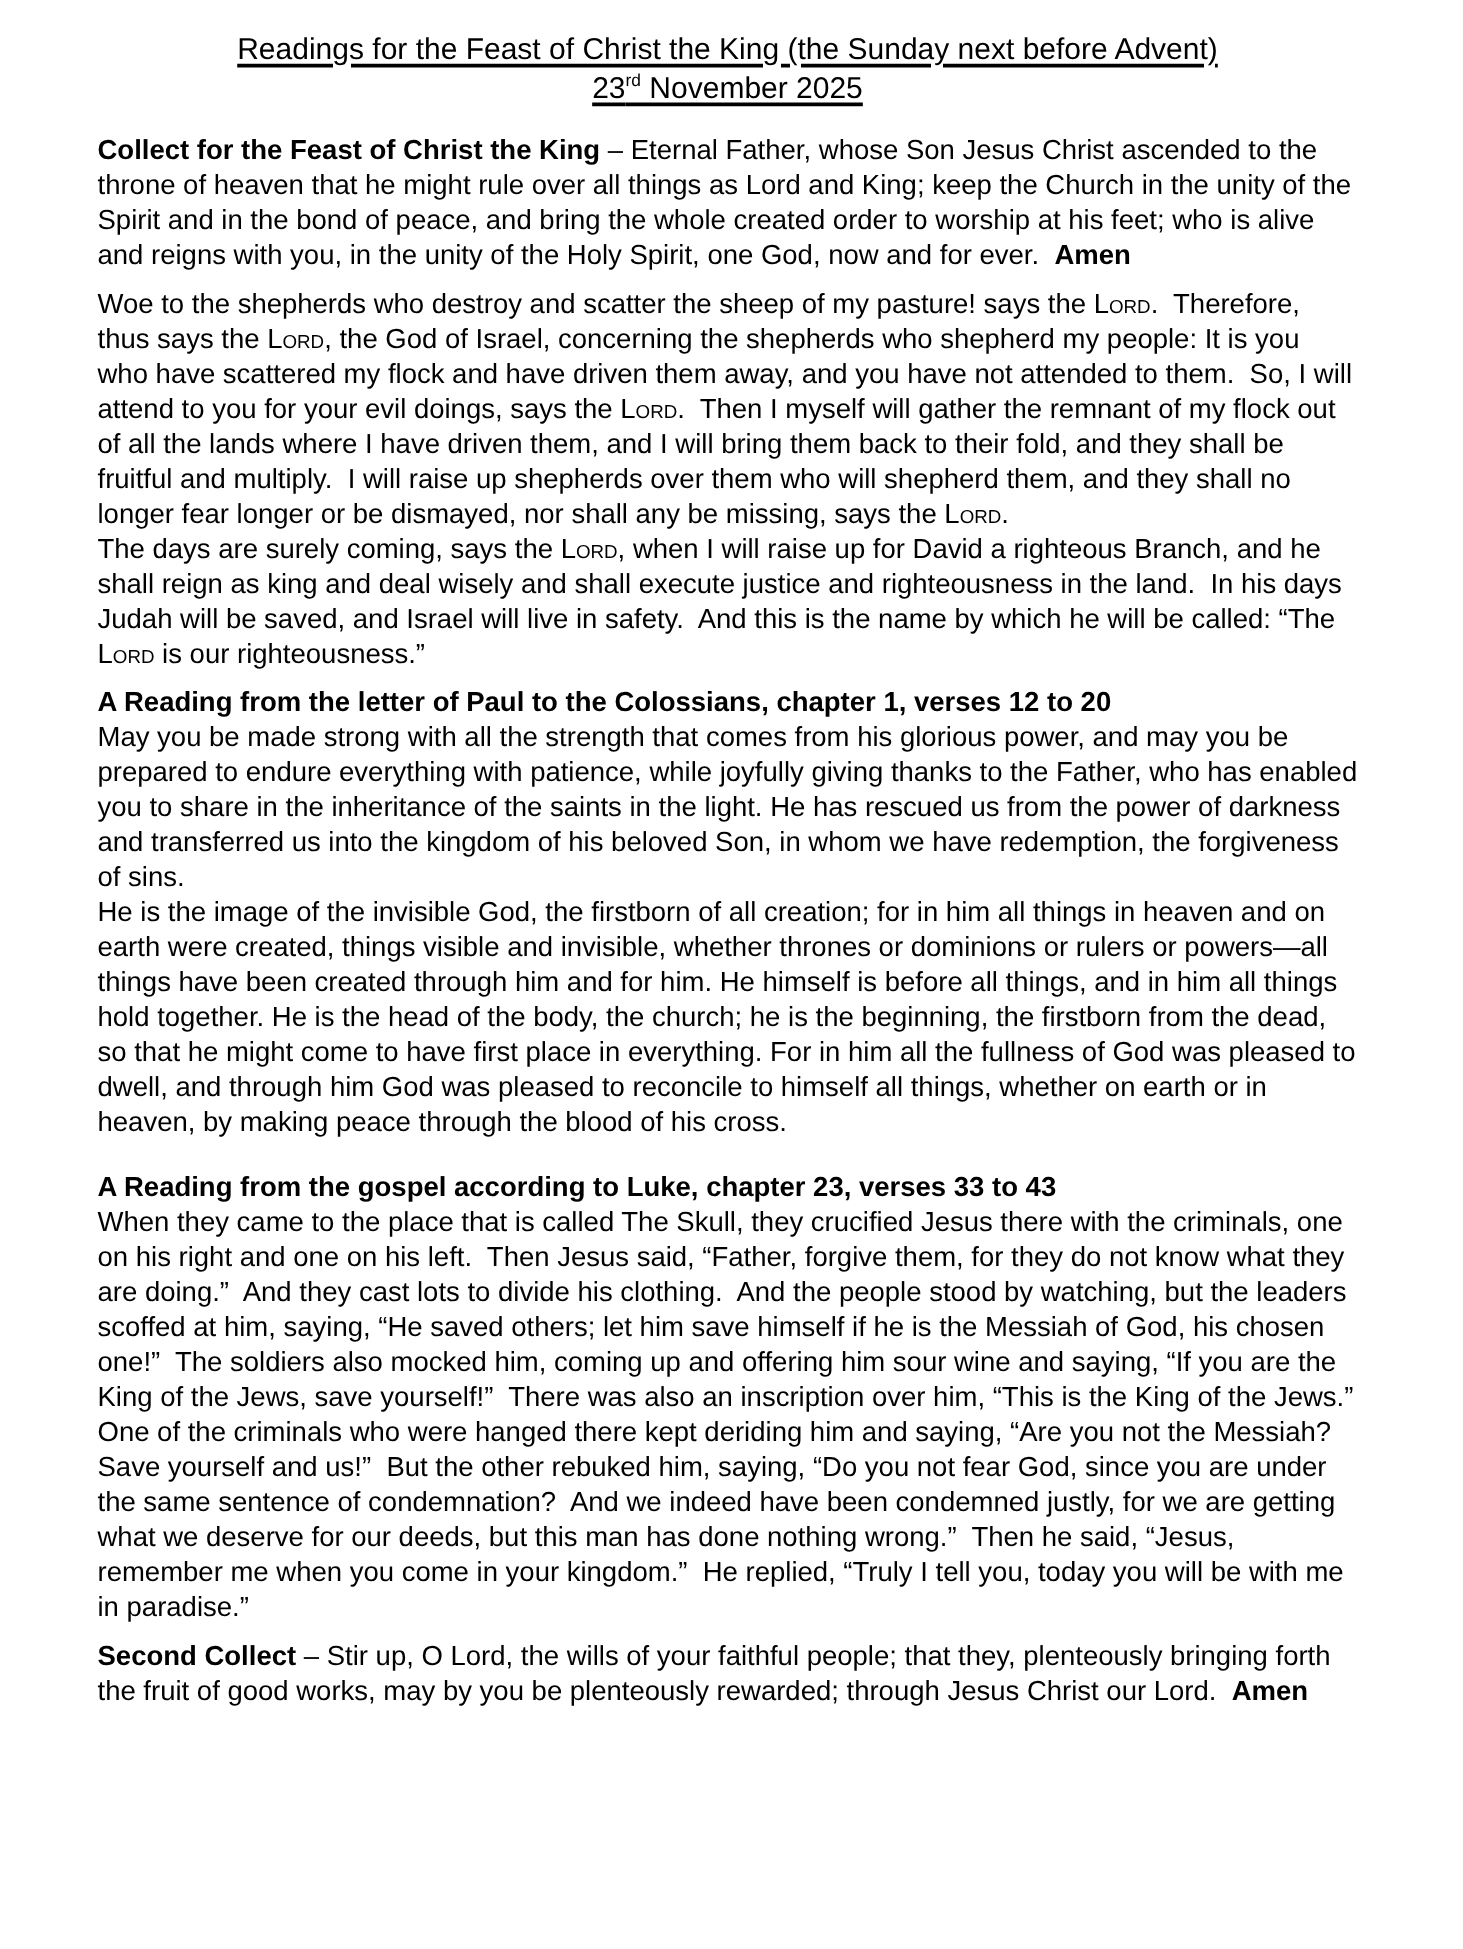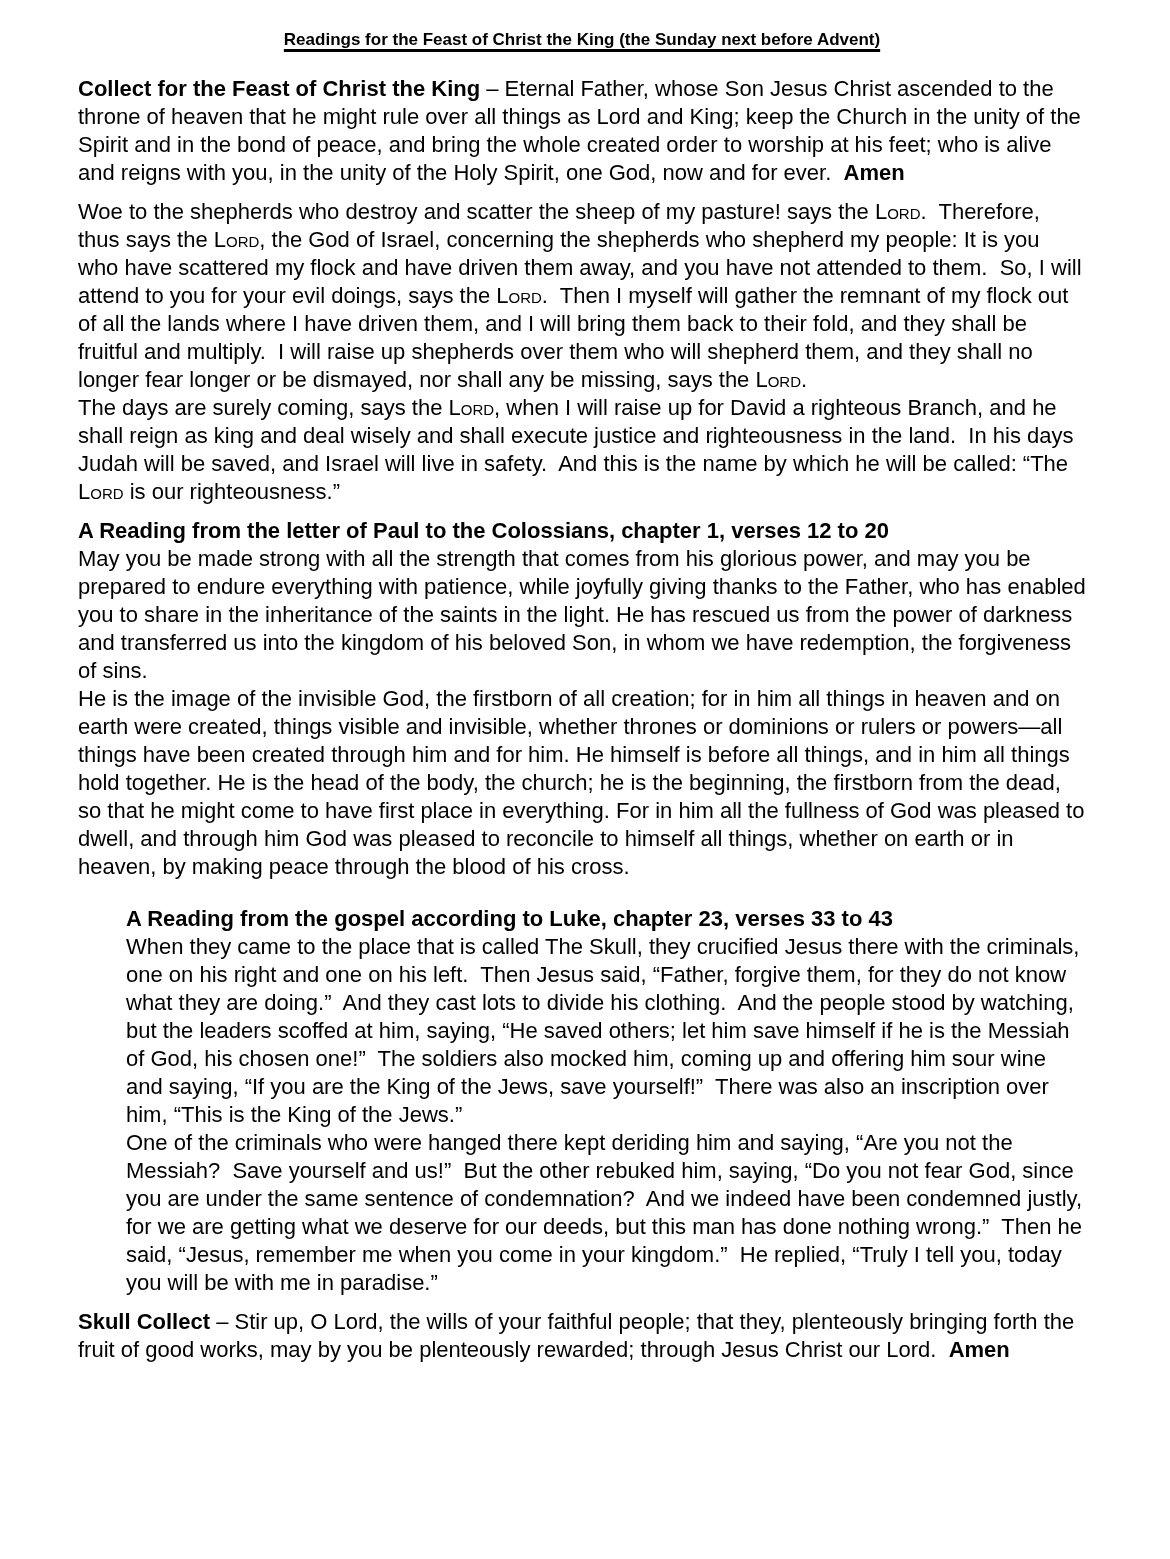--- a/index.html
+++ b/index.html
@@ -11,68 +11,69 @@
     background: #ffffff;
     color: #000000;
     font-family: "Liberation Sans", "DejaVu Sans", sans-serif;
     font-size: 22px;
     line-height: 28px;
     padding: 24px 84px 0 78px;
     overflow: hidden;
   }
   .title-block {
     text-align: center;
-    font-weight: bold;
-    font-size: 17px;
+    font-weight: normal;
+    font-size: 24px;
     line-height: 31px;
     margin: 0 0 20px 0;
   }
   .title-line { display: block; }
   .title-line .u {
     text-decoration: underline;
     text-decoration-thickness: 2.5px;
     text-underline-offset: 4px;
   }
   sup.ord {
     font-size: 0.58em;
     vertical-align: super;
     line-height: 0;
   }
   .section { margin: 0 0 11px 0; }
-  .section.extra-space { margin-top: 24px; margin-left: 48px; }
+  .section.extra-space { margin-top: 24px; }
   .heading { font-weight: bold; }
   p.para {
     margin: 0;
     white-space: pre-wrap;
   }
   .b { font-weight: bold; }
   .sc { font-variant: small-caps; }
 </style>
 </head>
 <body>
 
 <div class="page">
   <div class="title-block">
     <span class="title-line"><span class="u">Readings for the Feast of Christ the King (the Sunday next before Advent)</span></span>
+    <span class="title-line"><span class="u"><span>23</span><sup class="ord">rd</sup><span> November 2025</span></span></span>
   </div>
   <div>
       <div class="section">
         <p class="para"><span class="b">Collect for the Feast of Christ the King</span><span> – Eternal Father, whose Son Jesus Christ ascended to the throne of heaven that he might rule over all things as Lord and King; keep the Church in the unity of the Spirit and in the bond of peace, and bring the whole created order to worship at his feet; who is alive and reigns with you, in the unity of the Holy Spirit, one God, now and for ever.  </span><span class="b">Amen</span></p>
       </div>
       <div class="section">
         <p class="para"><span>Woe to the shepherds who destroy and scatter the sheep of my pasture! says the </span><span class="sc">Lord</span><span>.  Therefore, thus says the </span><span class="sc">Lord</span><span>, the God of Israel, concerning the shepherds who shepherd my people: It is you who have scattered my flock and have driven them away, and you have not attended to them.  So, I will attend to you for your evil doings, says the </span><span class="sc">Lord</span><span>.  Then I myself will gather the remnant of my flock out of all the lands where I have driven them, and I will bring them back to their fold, and they shall be fruitful and multiply.  I will raise up shepherds over them who will shepherd them, and they shall no longer fear longer or be dismayed, nor shall any be missing, says the </span><span class="sc">Lord</span><span>.</span></p>
         <p class="para"><span>The days are surely coming, says the </span><span class="sc">Lord</span><span>, when I will raise up for David a righteous Branch, and he shall reign as king and deal wisely and shall execute justice and righteousness in the land.  In his days Judah will be saved, and Israel will live in safety.  And this is the name by which he will be called: “The </span><span class="sc">Lord</span><span> is our righteousness.”</span></p>
       </div>
       <div class="section">
         <div class="heading">A Reading from the letter of Paul to the Colossians, chapter 1, verses 12 to 20</div>
         <p class="para"><span>May you be made strong with all the strength that comes from his glorious power, and may you be prepared to endure everything with patience, while joyfully giving thanks to the Father, who has enabled you to share in the inheritance of the saints in the light. He has rescued us from the power of darkness and transferred us into the kingdom of his beloved Son, in whom we have redemption, the forgiveness of sins.</span></p>
         <p class="para"><span>He is the image of the invisible God, the firstborn of all creation; for in him all things in heaven and on earth were created, things visible and invisible, whether thrones or dominions or rulers or powers—all things have been created through him and for him. He himself is before all things, and in him all things hold together. He is the head of the body, the church; he is the beginning, the firstborn from the dead, so that he might come to have first place in everything. For in him all the fullness of God was pleased to dwell, and through him God was pleased to reconcile to himself all things, whether on earth or in heaven, by making peace through the blood of his cross.</span></p>
       </div>
       <div class="section extra-space">
         <div class="heading">A Reading from the gospel according to Luke, chapter 23, verses 33 to 43</div>
         <p class="para"><span>When they came to the place that is called The Skull, they crucified Jesus there with the criminals, one on his right and one on his left.  Then Jesus said, “Father, forgive them, for they do not know what they are doing.”  And they cast lots to divide his clothing.  And the people stood by watching, but the leaders scoffed at him, saying, “He saved others; let him save himself if he is the Messiah of God, his chosen one!”  The soldiers also mocked him, coming up and offering him sour wine and saying, “If you are the King of the Jews, save yourself!”  There was also an inscription over him, “This is the King of the Jews.”</span></p>
         <p class="para"><span>One of the criminals who were hanged there kept deriding him and saying, “Are you not the Messiah?  Save yourself and us!”  But the other rebuked him, saying, “Do you not fear God, since you are under the same sentence of condemnation?  And we indeed have been condemned justly, for we are getting what we deserve for our deeds, but this man has done nothing wrong.”  Then he said, “Jesus, remember me when you come in your kingdom.”  He replied, “Truly I tell you, today you will be with me in paradise.”</span></p>
       </div>
       <div class="section">
-        <p class="para"><span class="b">Skull Collect</span><span> – Stir up, O Lord, the wills of your faithful people; that they, plenteously bringing forth the fruit of good works, may by you be plenteously rewarded; through Jesus Christ our Lord.  </span><span class="b">Amen</span></p>
+        <p class="para"><span class="b">Second Collect</span><span> – Stir up, O Lord, the wills of your faithful people; that they, plenteously bringing forth the fruit of good works, may by you be plenteously rewarded; through Jesus Christ our Lord.  </span><span class="b">Amen</span></p>
       </div>
     </div>
 </div>
 
 </body></html>

